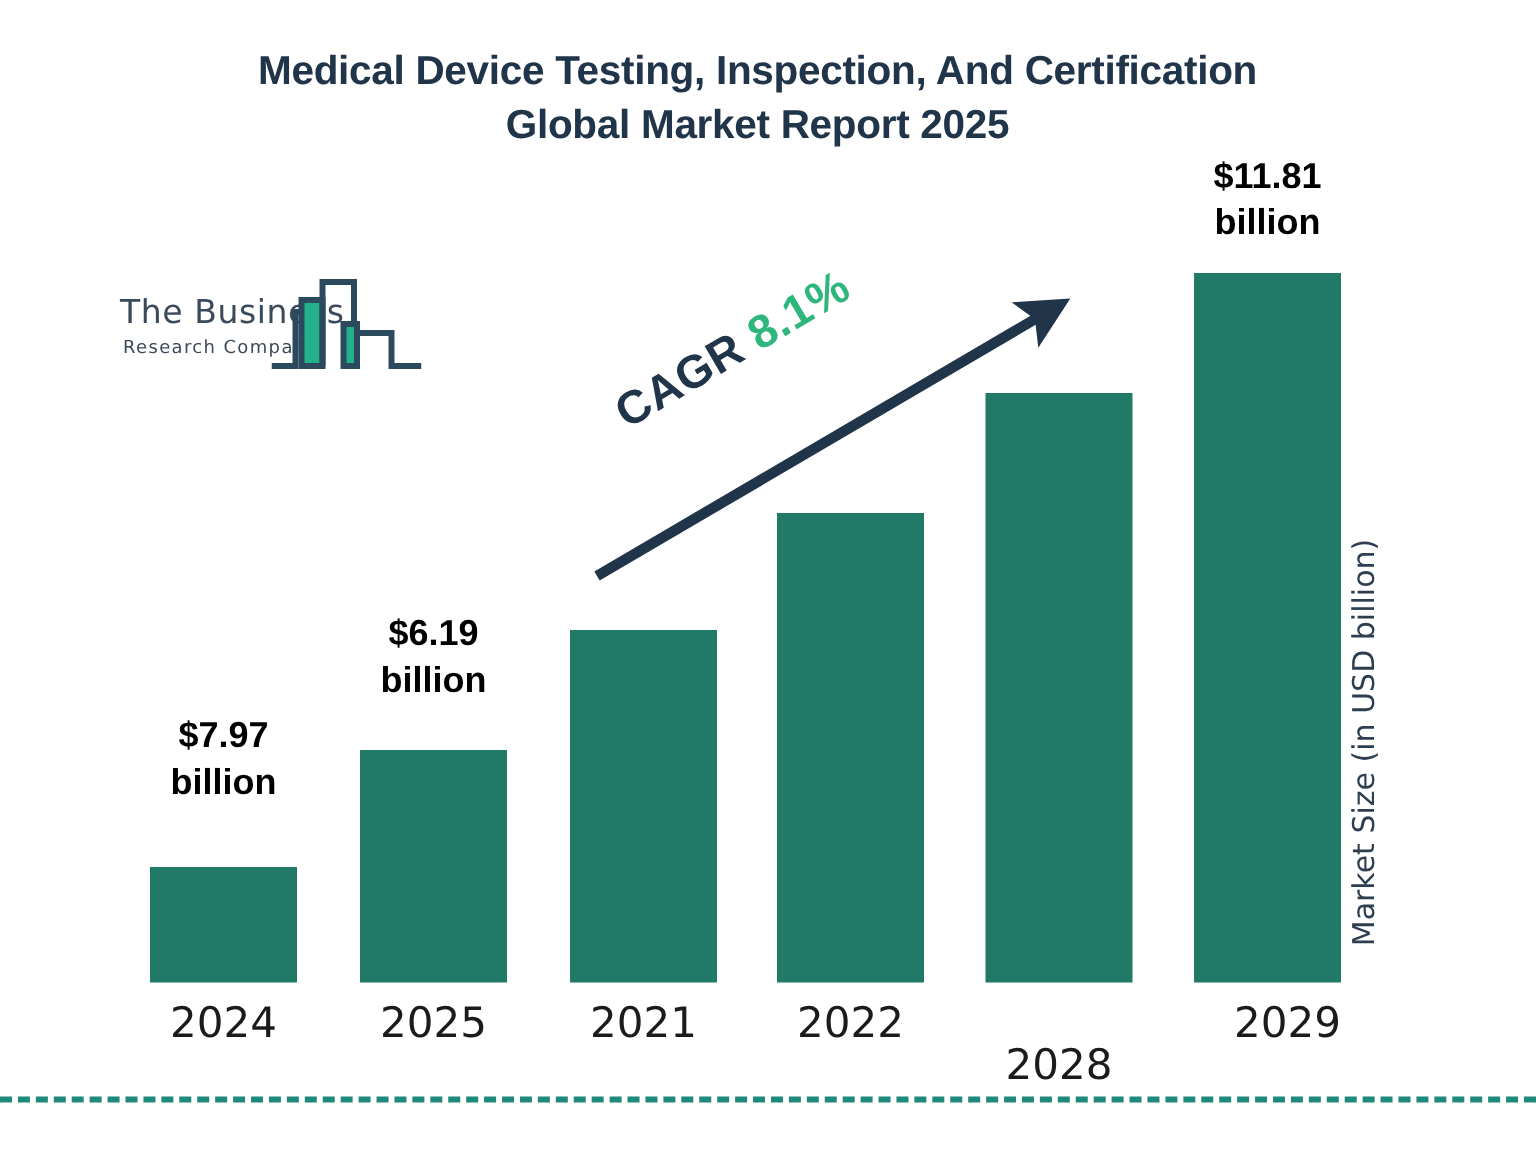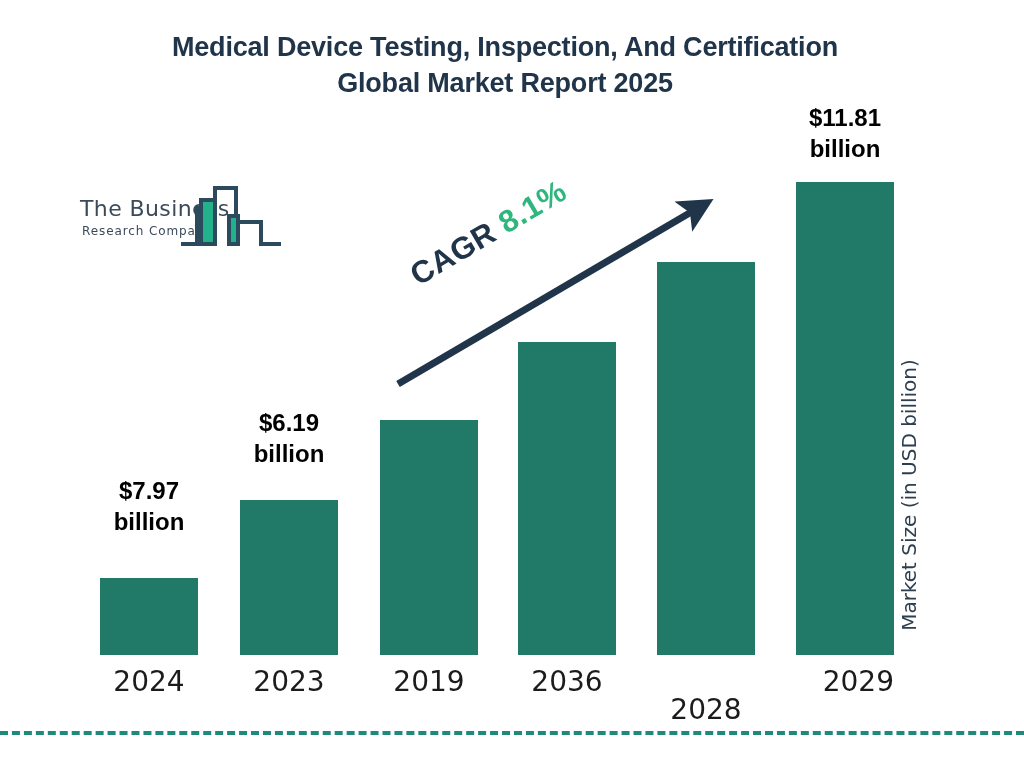--- a/index.html
+++ b/index.html
@@ -167,23 +167,23 @@
     <div class="bar" style="left:796px; top:182px; width:98px; height:473px;"></div>
 
     <div class="bar-value" style="left:70px; top:476px; width:158px;">$7.97
 billion</div>
     <div class="bar-value" style="left:210px; top:408px; width:158px;">$6.19
 billion</div>
     <div class="bar-value" style="left:766px; top:103px; width:158px;">$11.81
 billion</div>
 
     <div class="tick-label" style="left:100px; top:665px; width:98px;">2024</div>
-    <div class="tick-label" style="left:240px; top:665px; width:98px;">2023</div>
-    <div class="tick-label" style="left:380px; top:665px; width:98px;">2019</div>
-    <div class="tick-label" style="left:518px; top:665px; width:98px;">2036</div>
+    <div class="tick-label" style="left:240px; top:665px; width:98px;">2025</div>
+    <div class="tick-label" style="left:380px; top:665px; width:98px;">2021</div>
+    <div class="tick-label" style="left:518px; top:665px; width:98px;">2022</div>
     <div class="tick-label" style="left:657px; top:665px; width:98px;margin-top:28px;">2028</div>
     <div class="tick-label" style="left:796px; top:665px; width:98px;text-align:right;">2029</div>
 
     <svg style="position:absolute; left:0; top:0; width:1024px; height:768px; pointer-events:none;">
       <defs>
         <marker id="arrowhead" markerWidth="5" markerHeight="5" refX="1.6" refY="2.5" orient="auto">
           <polygon points="0,0 5,2.5 0,5 1.1,2.5" fill="#20344a"></polygon>
         </marker>
       </defs>
       <line x1="398" y1="384" x2="693" y2="211" stroke="#20344a" stroke-width="7" stroke-linecap="butt" marker-end="url(#arrowhead)"></line>

